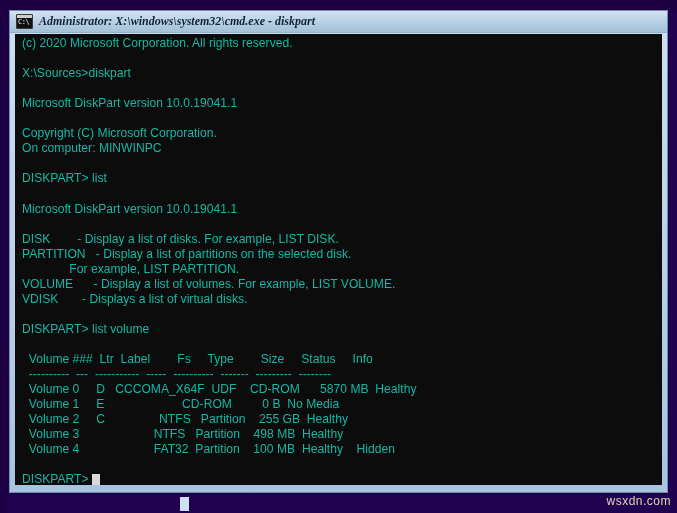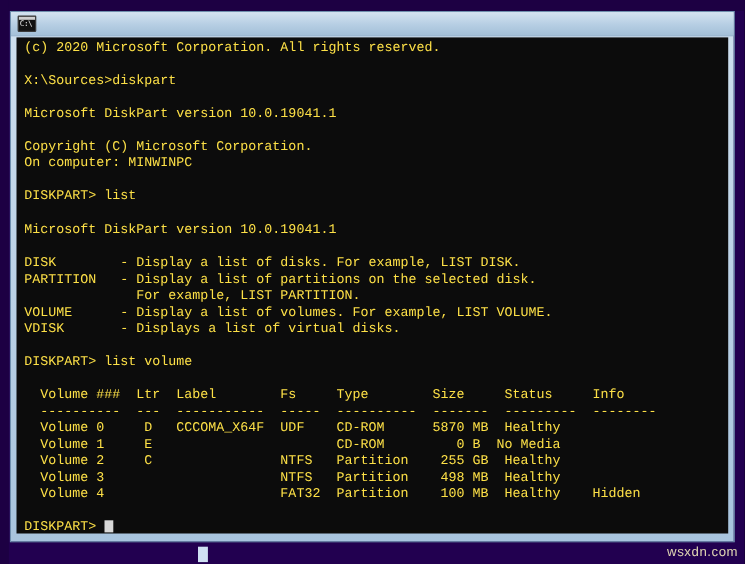--- a/index.html
+++ b/index.html
@@ -90,22 +90,22 @@
     top: 23px;
     right: 5px;
     bottom: 7px;
     background: #0c0c0c;
     overflow: hidden;
   }
   #console-text {
     position: absolute;
     left: 7px;
     top: 2px;
-    color: #fde047;
-    font-family: Liberation Mono, monospace;
+    color: #14b8a6;
+    font-family: Liberation Sans, sans-serif;
     font-size: 12.1px;
     line-height: 15.05px;
     white-space: pre;
     letter-spacing: 0.02px;
   }
   .cline { height: 15.05px; }
   #cursor {
     display: inline-block;
     width: 8px;
     height: 11px;
@@ -141,20 +141,21 @@
   <div id="desktop-top"></div>
   <div id="desktop-left"></div>
 
   <div id="console-window">
 
     <div id="titlebar">
       <div id="titlebar-icon">
         <div class="bar"></div>
         <div class="glyph">C:\</div>
       </div>
+      <div id="titlebar-text">Administrator: X:\windows\system32\cmd.exe - diskpart</div>
     </div>
 
     <div id="console-body">
       <div id="console-text"><div class="cline">(c) 2020 Microsoft Corporation. All rights reserved.</div><div class="cline">&nbsp;</div><div class="cline">X:\Sources&gt;diskpart</div><div class="cline">&nbsp;</div><div class="cline">Microsoft DiskPart version 10.0.19041.1</div><div class="cline">&nbsp;</div><div class="cline">Copyright (C) Microsoft Corporation.</div><div class="cline">On computer: MINWINPC</div><div class="cline">&nbsp;</div><div class="cline">DISKPART&gt; list</div><div class="cline">&nbsp;</div><div class="cline">Microsoft DiskPart version 10.0.19041.1</div><div class="cline">&nbsp;</div><div class="cline">DISK        - Display a list of disks. For example, LIST DISK.</div><div class="cline">PARTITION   - Display a list of partitions on the selected disk.</div><div class="cline">              For example, LIST PARTITION.</div><div class="cline">VOLUME      - Display a list of volumes. For example, LIST VOLUME.</div><div class="cline">VDISK       - Displays a list of virtual disks.</div><div class="cline">&nbsp;</div><div class="cline">DISKPART&gt; list volume</div><div class="cline">&nbsp;</div><div class="cline">  Volume ###  Ltr  Label        Fs     Type        Size     Status     Info</div><div class="cline">  ----------  ---  -----------  -----  ----------  -------  ---------  --------</div><div class="cline">  Volume 0     D   CCCOMA_X64F  UDF    CD-ROM      5870 MB  Healthy</div><div class="cline">  Volume 1     E                       CD-ROM         0 B  No Media</div><div class="cline">  Volume 2     C                NTFS   Partition    255 GB  Healthy</div><div class="cline">  Volume 3                      NTFS   Partition    498 MB  Healthy</div><div class="cline">  Volume 4                      FAT32  Partition    100 MB  Healthy    Hidden</div><div class="cline">&nbsp;</div><div class="cline"><span>DISKPART&gt; </span><span id="cursor"></span></div></div>
     </div>
 
   </div>
 
   <div id="taskbar-item"></div>
   <div id="watermark">wsxdn.com</div>

